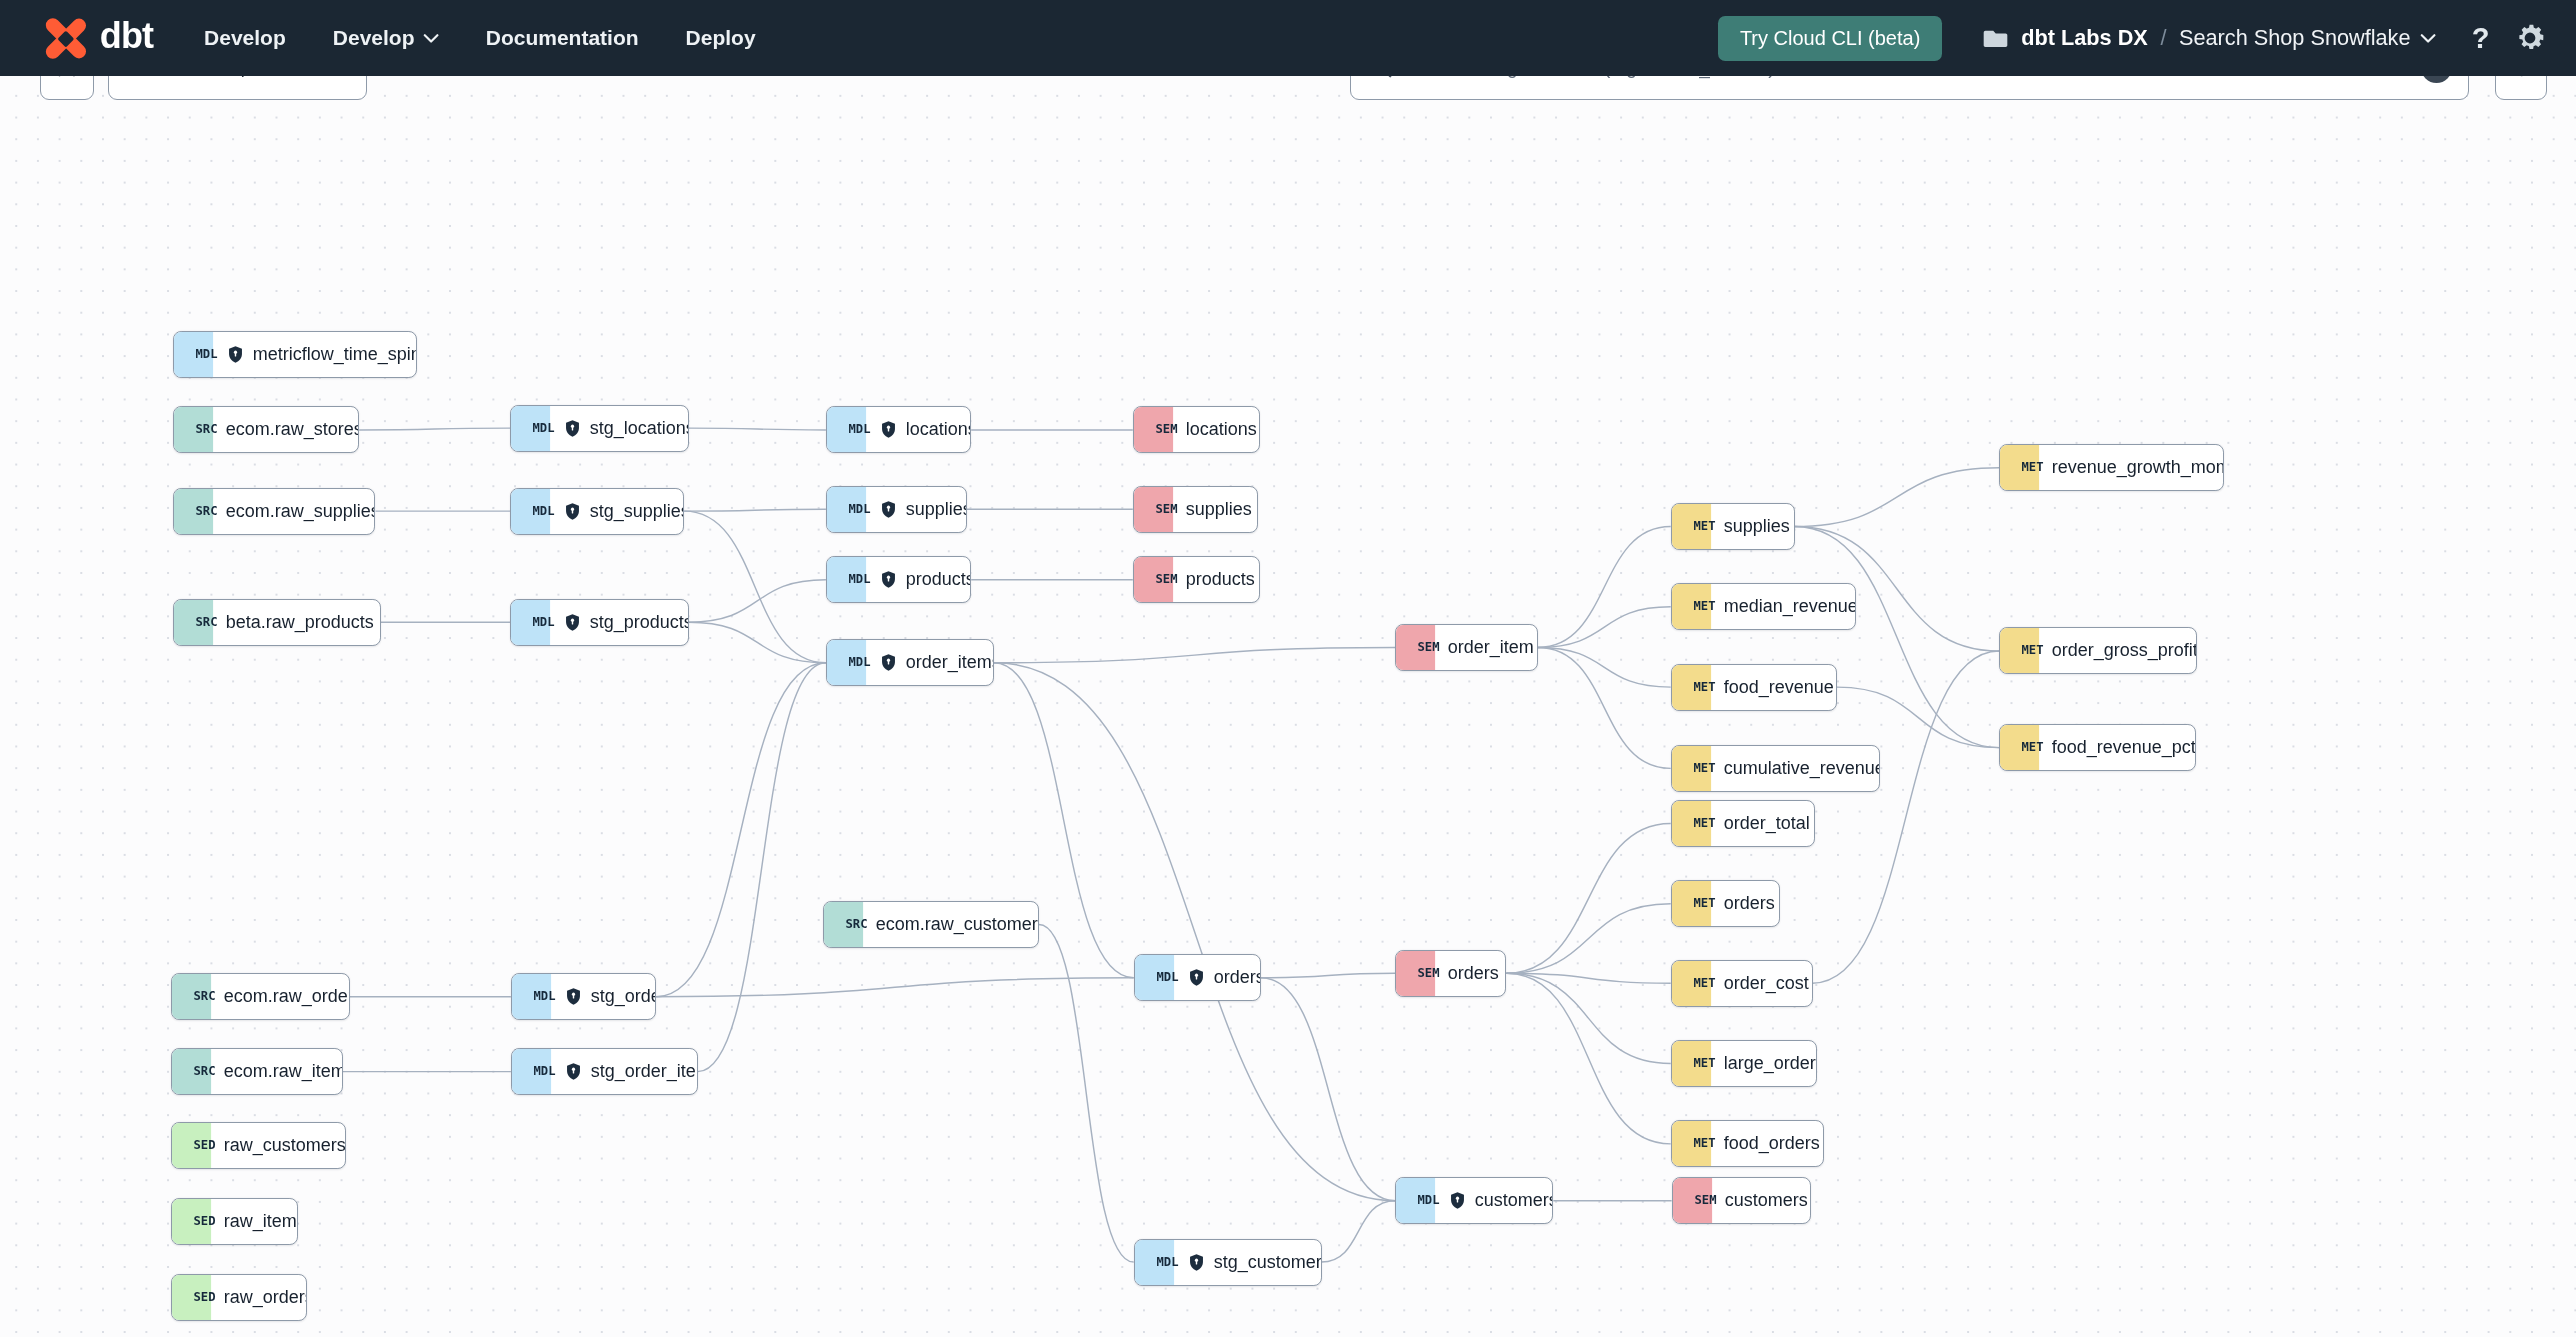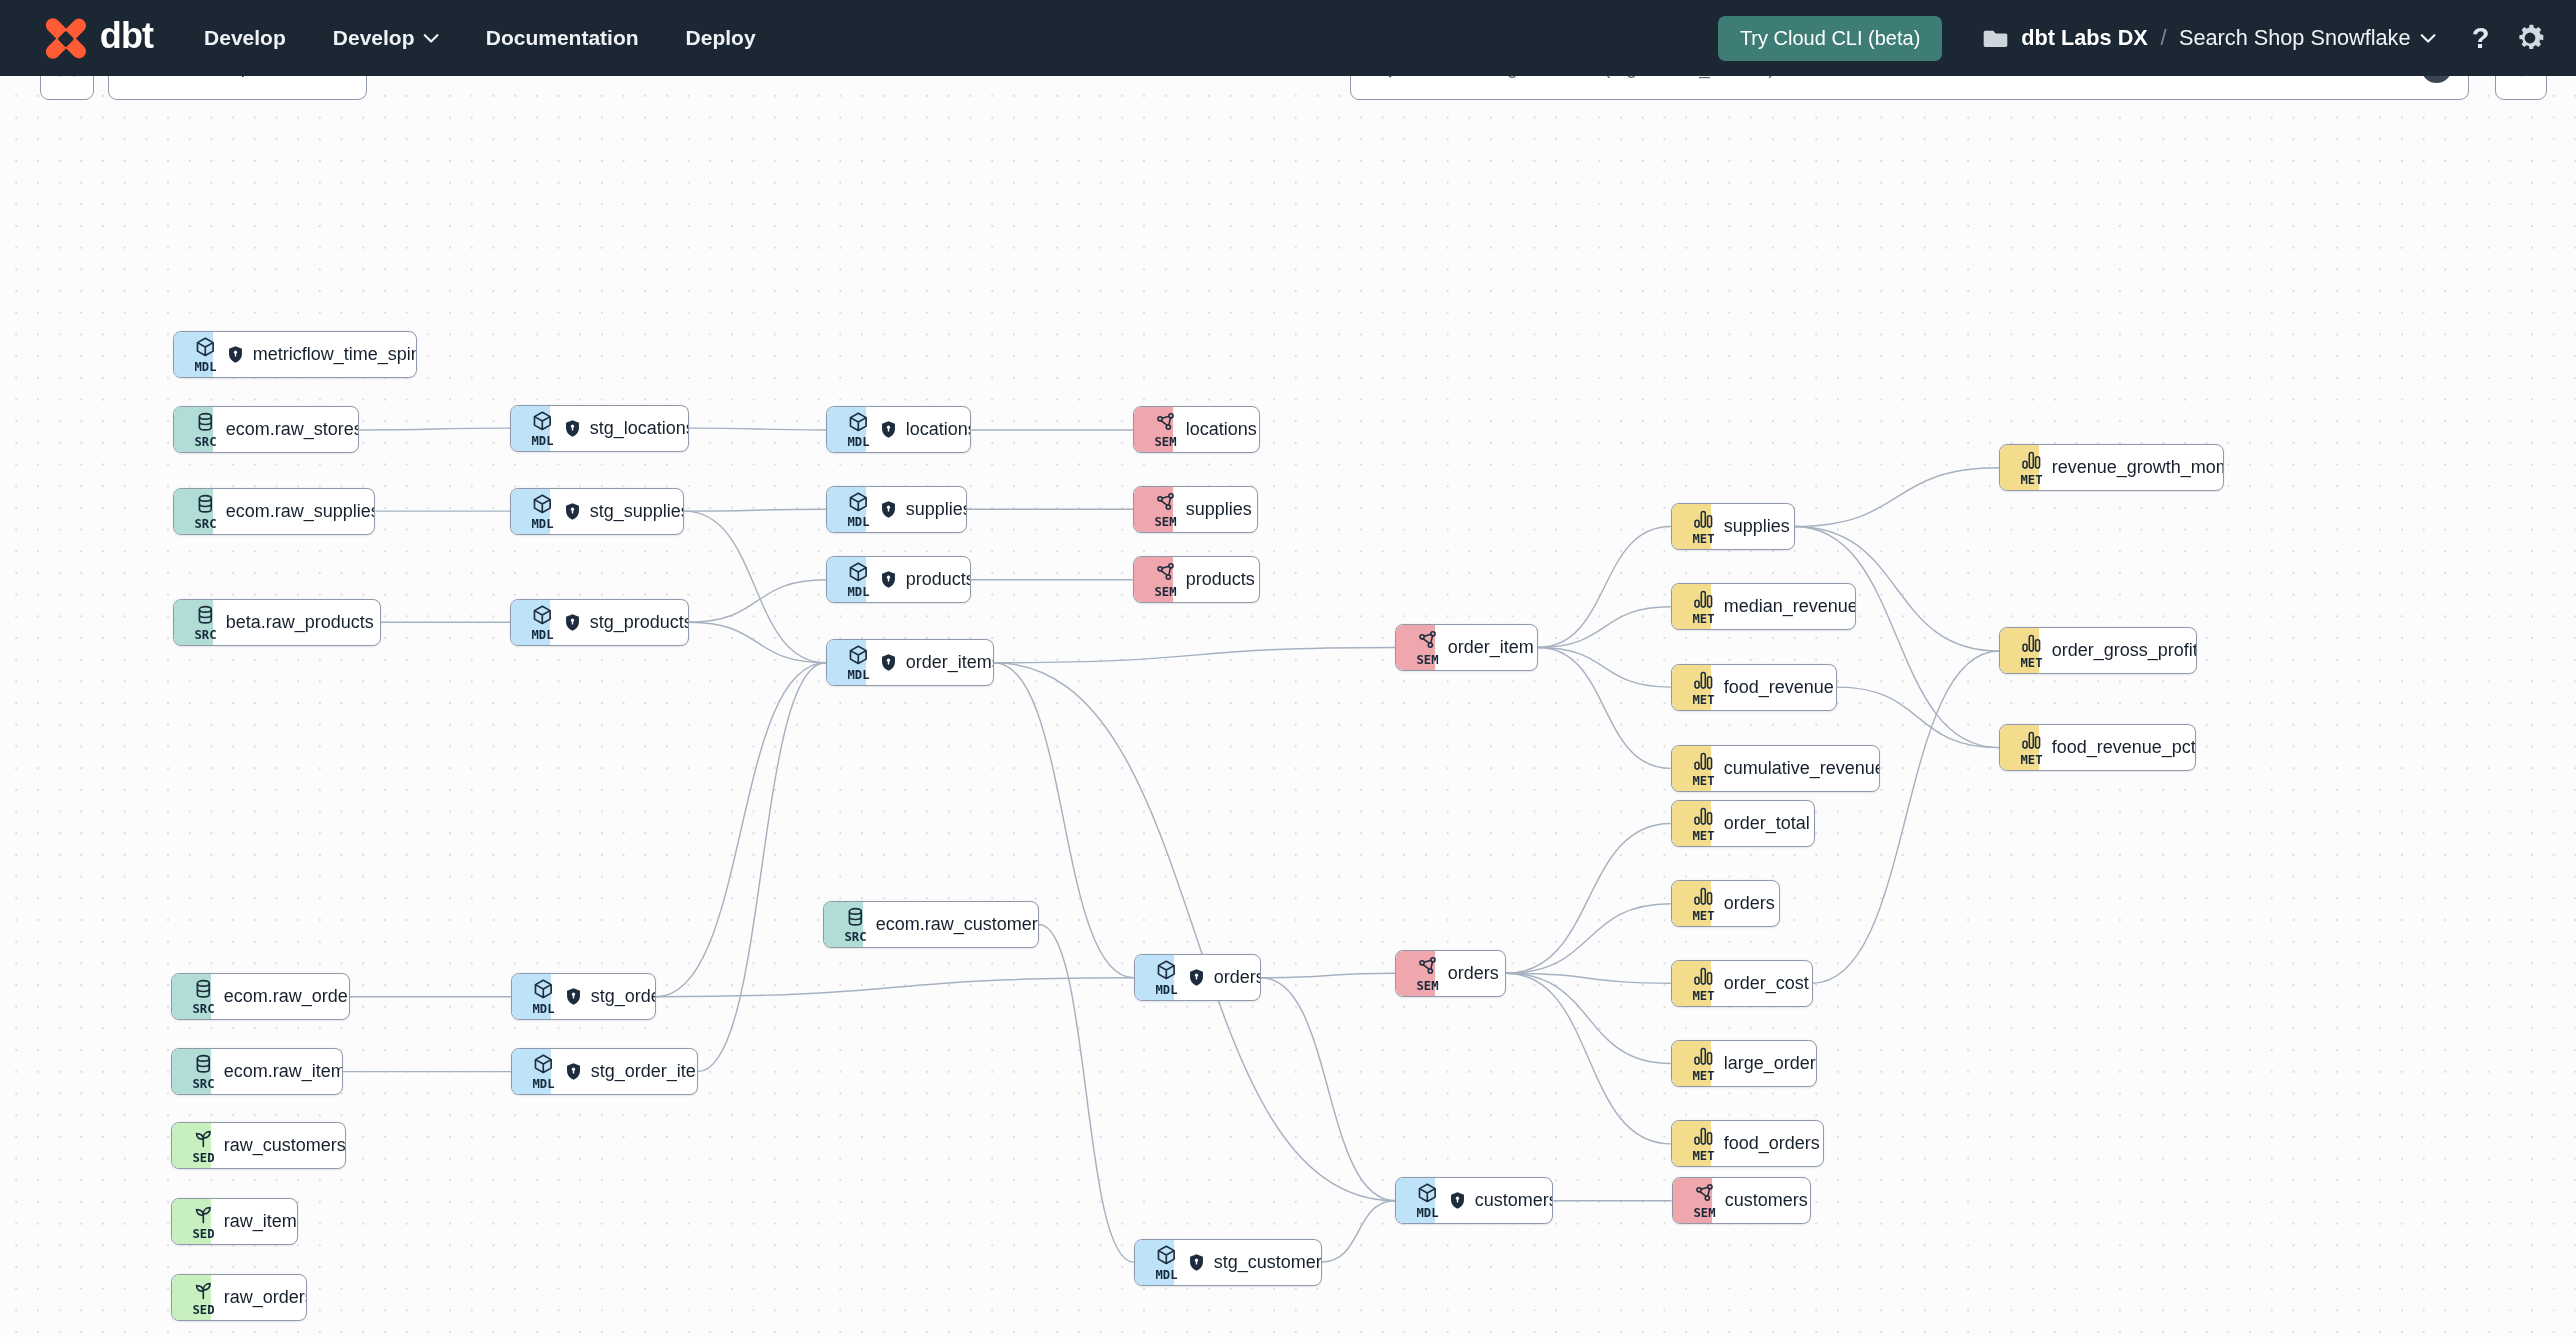--- a/index.html
+++ b/index.html
@@ -38,21 +38,21 @@
   .close-btn { left:40px; top:35px; width:54px; height:65px; justify-content:center; cursor:pointer; }
   .crumb-btn { left:108px; top:35px; height:65px; padding:0 27px; font-size:18px; color:#1f2a37; cursor:pointer; }
   .search-box { left:1350px; top:35px; width:1119px; height:65px; padding:0 16.2px 0 18px; gap:12.6px; }
   .search-box input { flex:1; border:none; outline:none; font-size:19px; font-family:inherit; color:#1f2a37; background:transparent; }
   .search-box input::placeholder { color:#5f6b7a; }
   .info-badge { width:31px; height:31px; border-radius:50%; background:#3a4653; color:#fff; font-size:18px; font-weight:bold; display:flex; align-items:center; justify-content:center; cursor:pointer; font-family:"Liberation Serif", serif; }
   .refresh-btn { left:2495px; top:35px; width:52px; height:65px; justify-content:center; cursor:pointer; }
 
   
   .node { position:absolute; height:47px; display:flex; border:0.9px solid #8e9aa9; border-radius:8.1px; background:#fff; box-shadow:0 0.9px 1.8px rgba(20,30,45,.10); cursor:pointer; z-index:10; }
-  .node-type { width:40px; flex:0 0 40px; border-radius:7.2px 0 0 7.2px; border-right:0.9px solid rgba(255,255,255,.9); display:flex; flex-direction:column; align-items:center; justify-content:center; gap:2px;padding-left:24px; }
+  .node-type { width:40px; flex:0 0 40px; border-radius:7.2px 0 0 7.2px; border-right:0.9px solid rgba(255,255,255,.9); display:flex; align-items:center; justify-content:center; gap:2px;padding-left:24px; }
   .node-type .tlabel { font-family:"DejaVu Sans Mono", monospace; font-size:12.2px; font-weight:bold; color:#16293b; line-height:1; }
   .node-label { flex:1; display:flex; align-items:center; gap:8.1px; padding:0 12.6px 0 11.7px; font-size:18px; color:#17212e; white-space:nowrap; overflow:hidden; }
 </style>
 </head>
 <body>
 
 <div class="header">
   <div class="logo-wrap">
     <div class="logo-mark">
       <div class="arm a1"></div>

